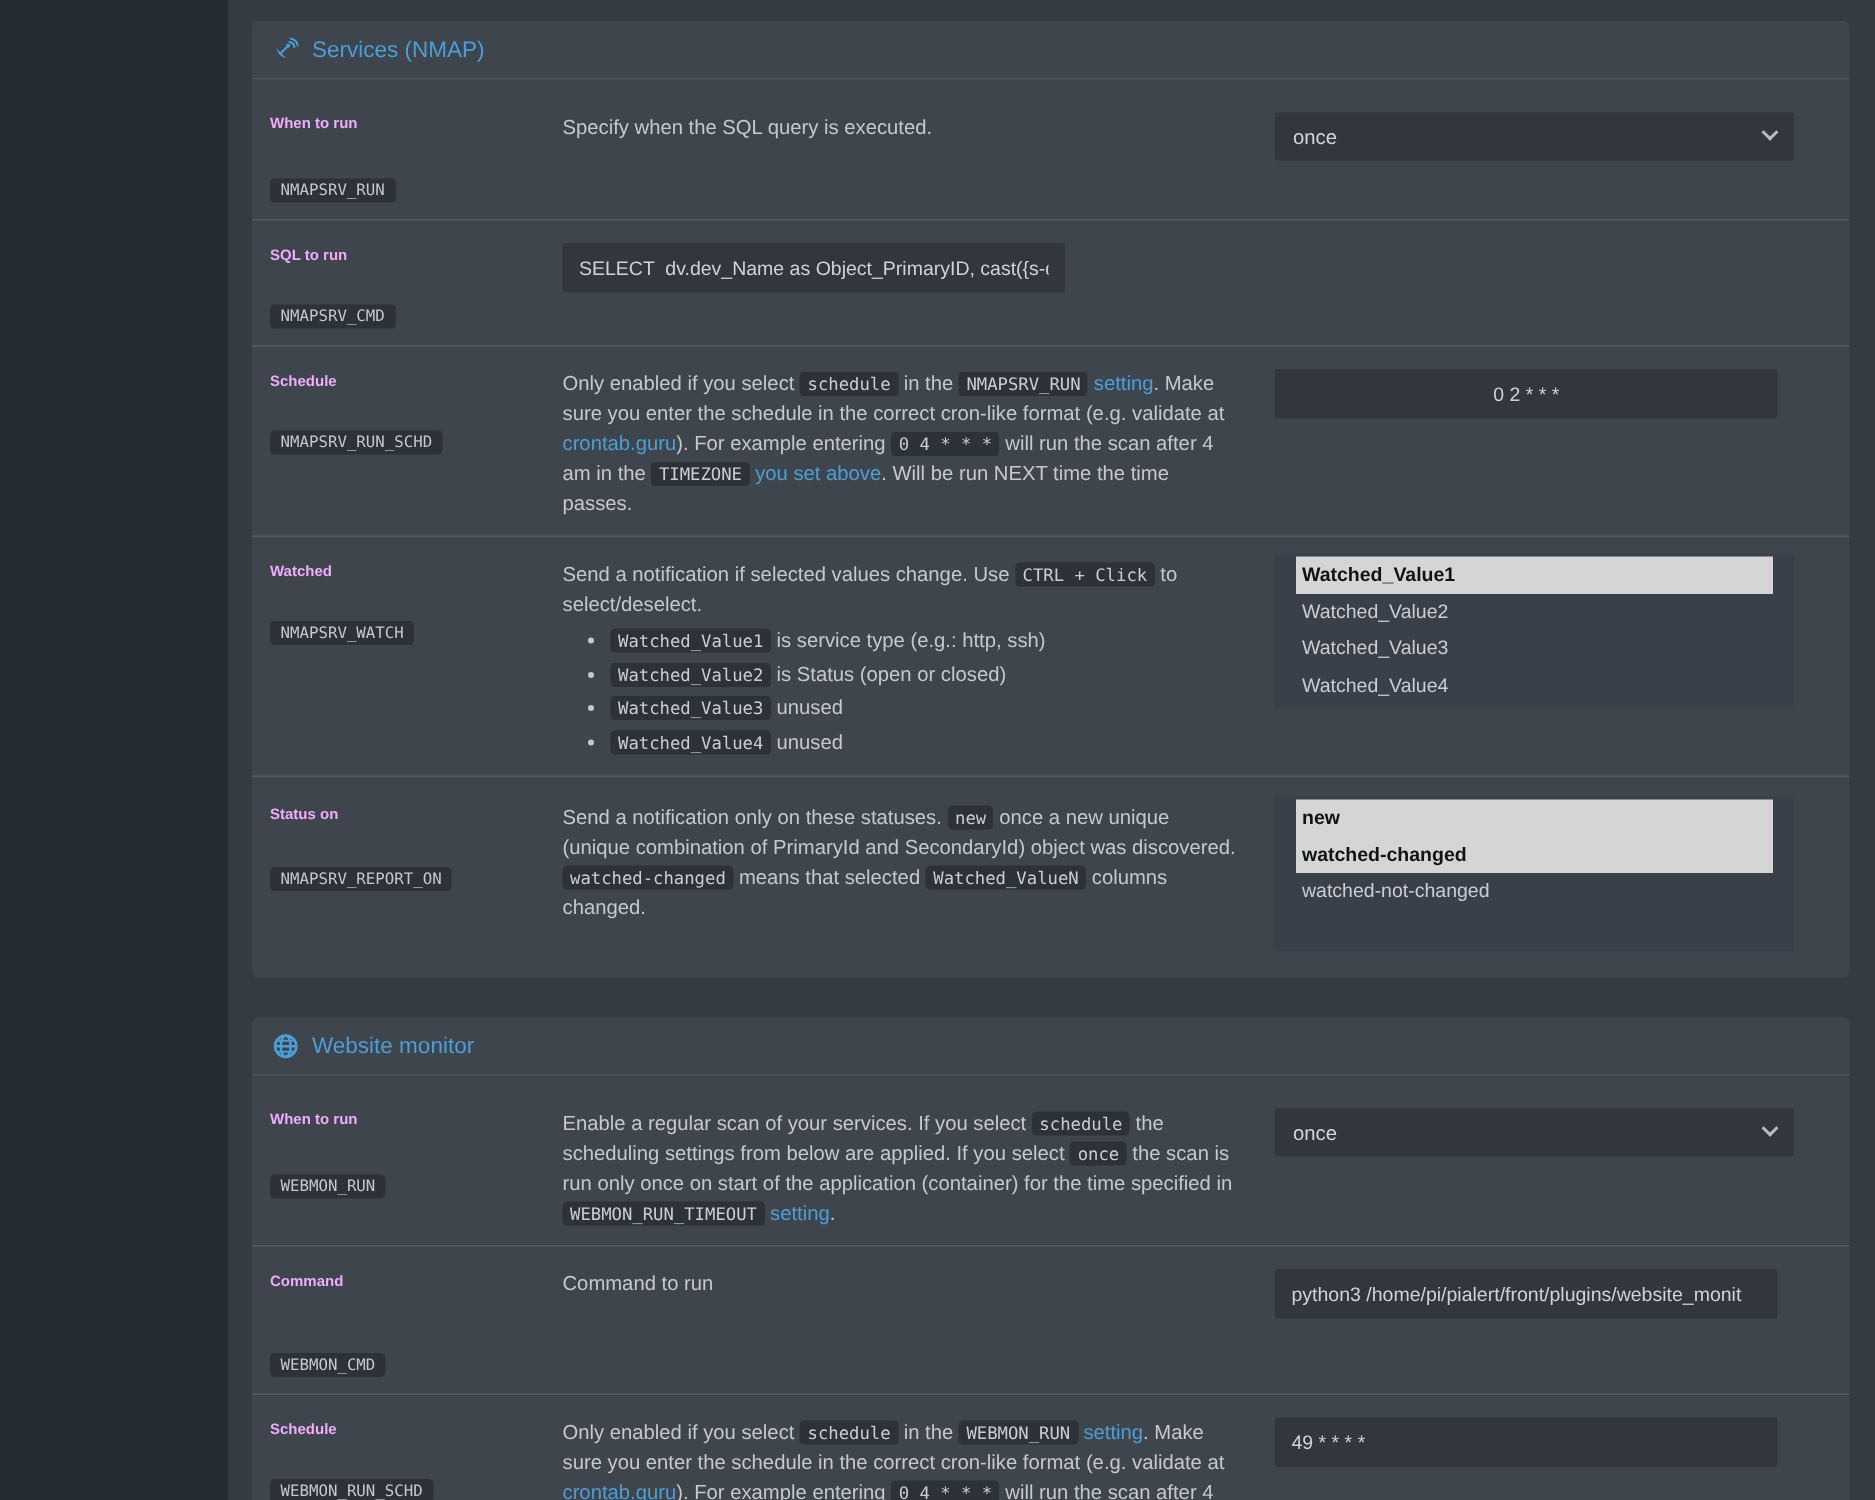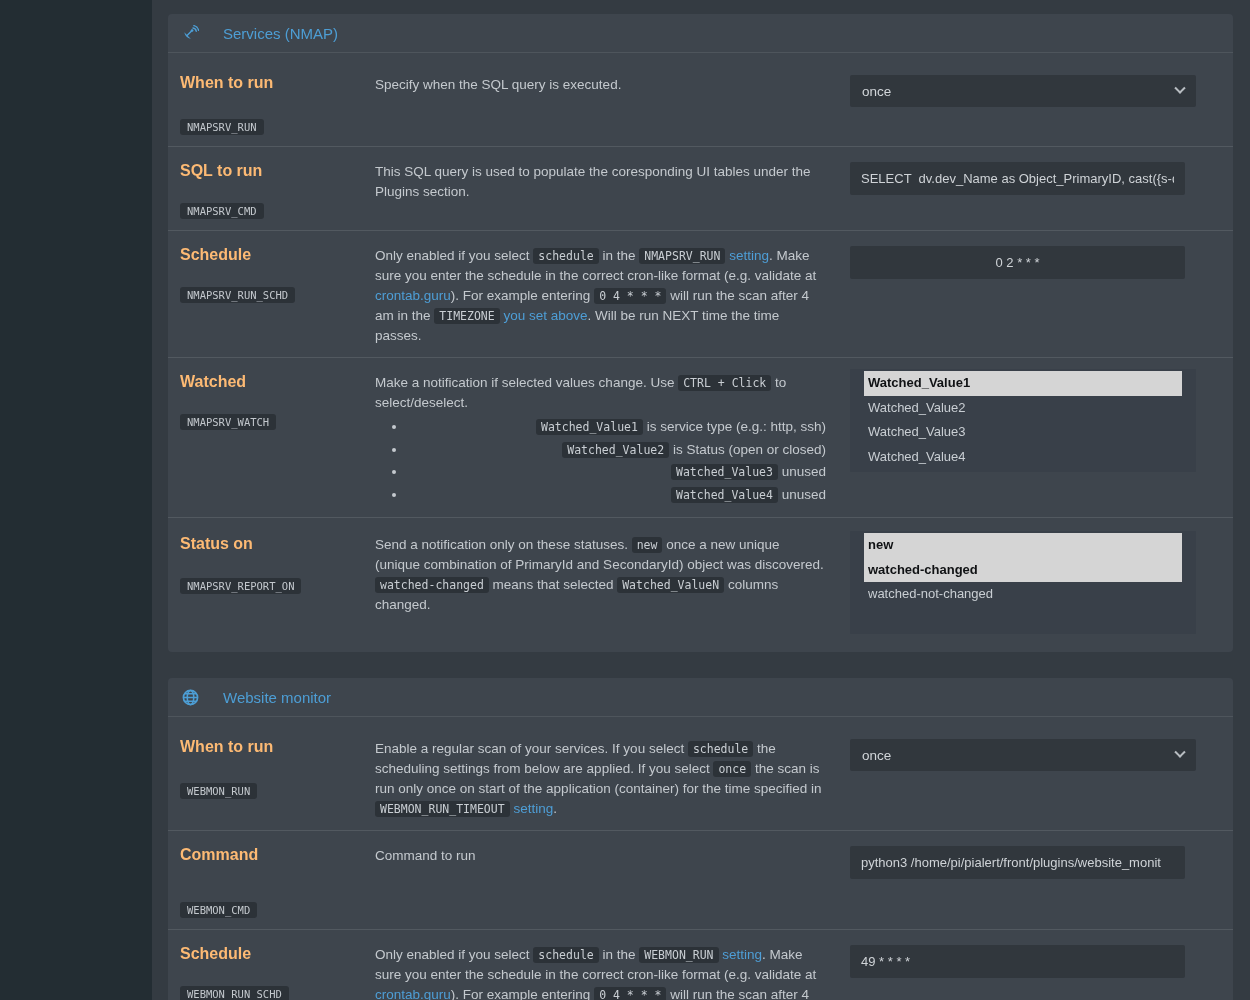--- a/index.html
+++ b/index.html
@@ -14,47 +14,47 @@
     background:#232d33;
   }
   .main { margin-left:152px; padding:14px 17px 0 16px; }
   .panel {
     background:#3e454d;
     border-radius:4px;
     margin-bottom:26px;
     overflow:hidden;
   }
   .panel-header {
-    display:flex; align-items:center; gap:24px;
+    display:flex; align-items:center; gap:9px;
     padding:10px 14px; height:39px;
     border-bottom:1px solid #4e555c;
     color:#4d9ed5; font-size:15px;
   }
   .panel-header svg { display:block; }
   .srow {
     display:grid;
     grid-template-columns:195px 475px 1fr;
     padding:11px 12px;
   }
   .srow + .srow { border-top:1px solid #525960; }
-  .lbl { font-size:16px; font-weight:700; color:#fdba74; padding-top:9px; line-height:19px; }
+  .lbl { font-size:10px; font-weight:700; color:#f0abfc; padding-top:9px; line-height:19px; }
   .pill {
     display:inline-block; margin-top:9px;
     background:#2c3238; color:#c3c8cd;
     font-family:"DejaVu Sans Mono", monospace;
     font-size:10.5px; padding:2px 7px; border-radius:3px;
   }
   .desc { font-size:13.5px; line-height:20px; color:#c4c9ce; padding-top:11px; padding-right:24px; }
   .seg-c {
     background:#2c3238; color:#c9ced3;
     font-family:"DejaVu Sans Mono", monospace;
     font-size:11.5px; padding:1px 5px; border-radius:3px;
   }
   .seg-a { color:#4e9ed6; cursor:pointer;text-align:center; }
-  .desc ul { margin:3px 0 0 0; padding-left:32px;text-align:right; }
+  .desc ul { margin:3px 0 0 0; padding-left:32px; }
   .desc li { line-height:21.5px; }
   .ctrl { position:relative; padding-top:0; }
   .select {
     margin-top:11px; width:346px; height:32px;
     background:#31373d; border-radius:2px;
     display:flex; align-items:center; justify-content:space-between;
     padding:0 12px; font-size:13.5px; color:#d2d6da; cursor:pointer;
   }
   .chev {
     width:8px; height:8px; border-right:2px solid #b8bdc2; border-bottom:2px solid #b8bdc2;
@@ -108,21 +108,20 @@
           <span class="chev"></span>
         </div>
       </div>
     </div>
 
     <div class="srow" style="min-height:55px">
       <div>
         <div class="lbl" style="padding-top:3px">SQL to run</div><br>
         <span class="pill" style="margin-top:5px">NMAPSRV_CMD</span>
       </div>
-      <div class="desc" style="padding-top:4px"><span>This SQL query is used to populate the coresponding UI tables under the Plugins section.</span></div>
       <div class="ctrl">
         <input class="tinput" style="margin-top: 4px;" value="SELECT  dv.dev_Name as Object_PrimaryID, cast({s-quo">
       </div>
     </div>
 
     <div class="srow" style="min-height:93px">
       <div>
         <div class="lbl" style="padding-top:3px">Schedule</div><br>
         <span class="pill" style="margin-top:5px">NMAPSRV_RUN_SCHD</span>
       </div>
@@ -131,21 +130,21 @@
         <input class="tinput" style="margin-top: 4px; text-align: center;" value="0 2 * * *">
       </div>
     </div>
 
     <div class="srow" style="min-height:145px">
       <div>
         <div class="lbl" style="padding-top:3px">Watched</div><br>
         <span class="pill" style="margin-top:5px">NMAPSRV_WATCH</span>
       </div>
       <div class="desc" style="padding-top:4px">
-        <div><span>Make a notification if selected values change. Use </span><span class="seg-c">CTRL + Click</span><span> to select/deselect.</span></div>
+        <div><span>Send a notification if selected values change. Use </span><span class="seg-c">CTRL + Click</span><span> to select/deselect.</span></div>
         <ul>
           <li><span class="seg-c">Watched_Value1</span><span> is service type (e.g.: http, ssh)</span></li>
           <li><span class="seg-c">Watched_Value2</span><span> is Status (open or closed)</span></li>
           <li><span class="seg-c">Watched_Value3</span><span> unused</span></li>
           <li><span class="seg-c">Watched_Value4</span><span> unused</span></li>
         </ul>
       </div>
       <div class="ctrl">
         <div class="listbox">
           <div class="opt selected">Watched_Value1</div>

